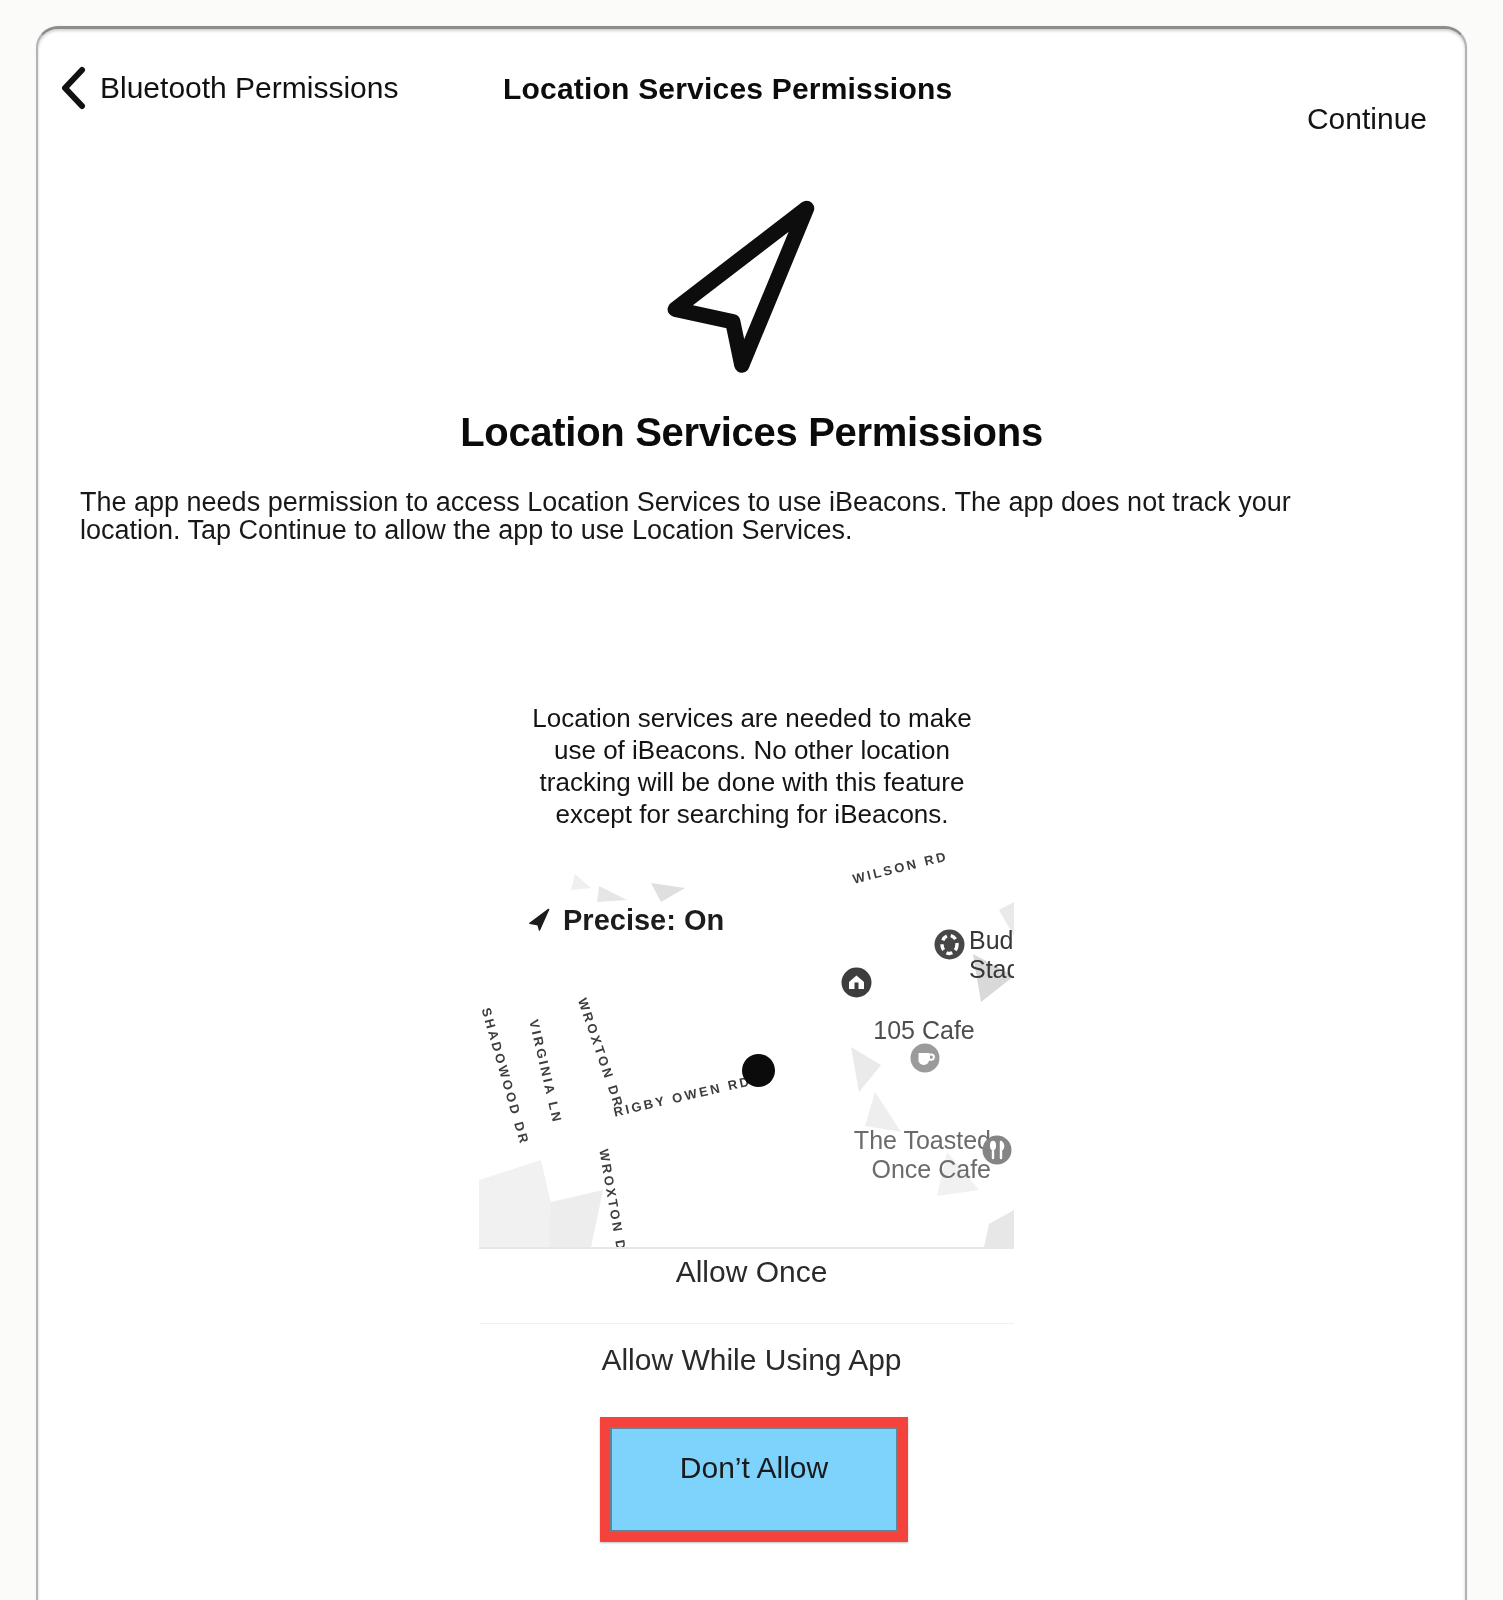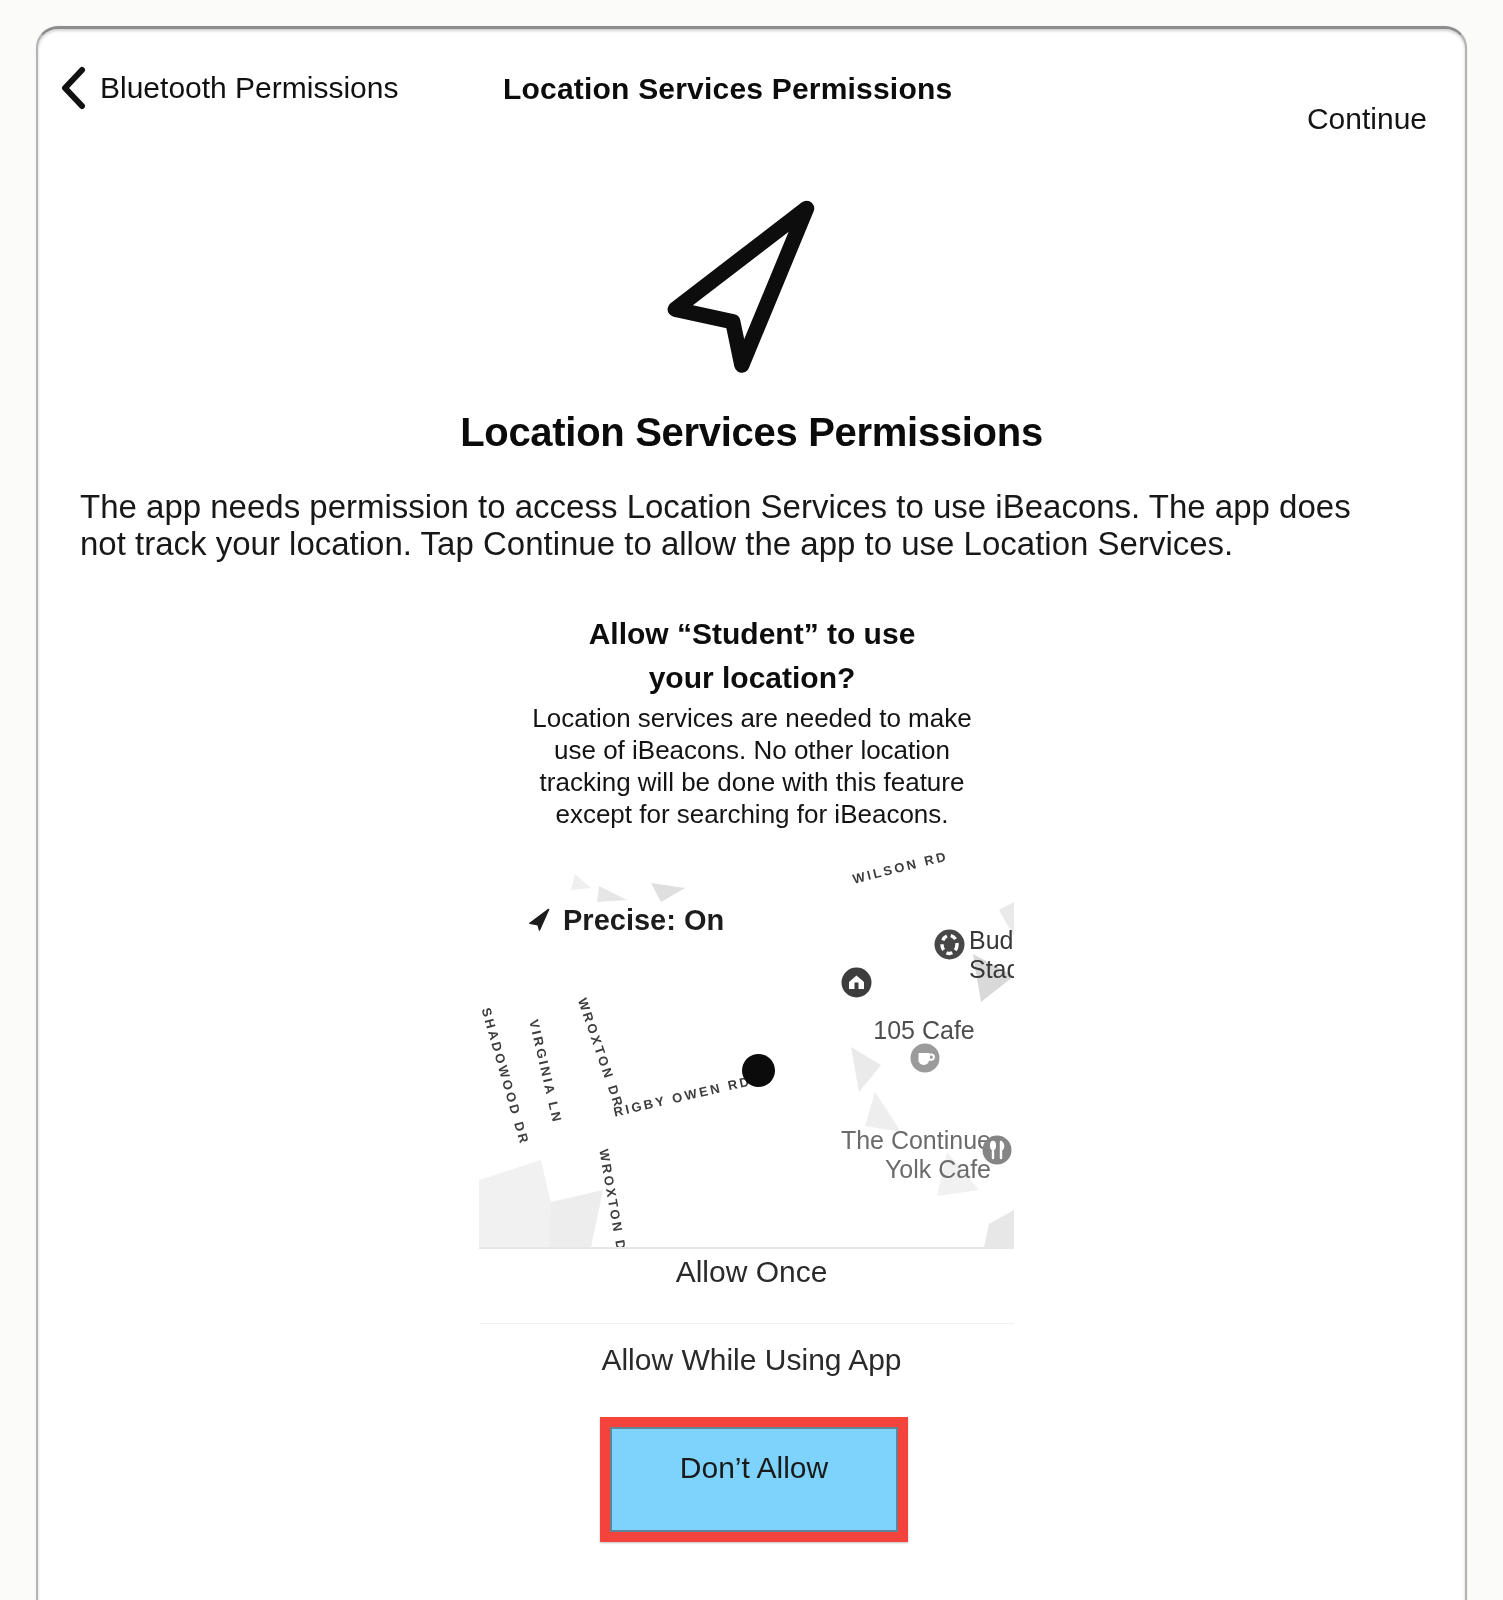--- a/index.html
+++ b/index.html
@@ -19,21 +19,21 @@
   .nav-back-label { font-size:30px; color:#111; }
   .nav-title { position:absolute; left:503px; top:72px; font-size:30px; font-weight:700; color:#0c0c0c; letter-spacing:.2px; }
   .nav-continue { position:absolute; right:76px; top:74px; font-size:30px; color:#141414; cursor:pointer;margin-top:28px; }
 
   
   .hero-arrow { position:absolute; left:650px; top:194px; }
 
   .hero-heading { position:absolute; left:0; top:410px; width:1503px; text-align:center;
                   font-size:40px; font-weight:700; letter-spacing:-.3px; color:#0b0b0b; }
   .hero-desc { position:absolute; left:80px; top:488px; width:1312px;
-               font-size:33px; line-height:37px; color:#181818; }
+               font-size:27px; line-height:28px; color:#181818; }
 
   
   .dlg-title { position:absolute; left:566px; top:612px; width:372px; text-align:center;
                font-size:30px; font-weight:700; line-height:44px; color:#0d0d0d; }
   .dlg-body  { position:absolute; left:512px; top:702px; width:480px; text-align:center;
                font-size:26px; line-height:32px; color:#141414; }
 
   
   .map { position:absolute; left:479px; top:850px; width:535px; height:397px; overflow:hidden; background:#fff; }
   .map svg.bg { position:absolute; left:0; top:0; }
@@ -94,21 +94,20 @@
 
   <div class="hero-arrow">
     <svg width="180" height="180" viewBox="0 0 100 100">
       <polygon points="87,8 14,64 46,71 51,95" fill="none" stroke="#0d0d0d" stroke-width="8.5" stroke-linejoin="round" stroke-linecap="round"></polygon>
     </svg>
   </div>
 
   <div class="hero-heading">Location Services Permissions</div>
   <div class="hero-desc">The app needs permission to access Location Services to use iBeacons. The app does not track your location. Tap Continue to allow the app to use Location Services.</div>
 
-  <div class="dlg-title">Allow “Student” to use your location?</div>
   <div class="dlg-body">Location services are needed to make use of iBeacons. No other location tracking will be done with this feature except for searching for iBeacons.</div>
 
   <div class="map">
     <svg class="bg" width="535" height="397" viewBox="0 0 535 397">
       <polygon points="120,36 148,50 118,52" fill="#e6e6e6"></polygon>
       <polygon points="172,33 206,38 182,52" fill="#dfdfdf"></polygon>
       <polygon points="96,24 112,38 92,40" fill="#efefef"></polygon>
       <polygon points="494,104 535,126 502,152" fill="#d9d9d9"></polygon>
       <polygon points="520,60 535,52 535,86" fill="#e9e9e9"></polygon>
       <polygon points="372,197 402,215 380,242" fill="#eaeaea"></polygon>
@@ -155,21 +154,21 @@
     <div class="poi cafe-i">
       <svg width="32" height="32" viewBox="0 0 32 32">
         <circle cx="16" cy="16" r="14.5" fill="#9b9b9b"></circle>
         <path d="M9.5 11 H20 V18 a5 5 0 0 1 -5 5 h-0.5 a5 5 0 0 1 -5 -5 Z" fill="#fff"></path>
         <path d="M20 12.5 h2.3 a2.6 2.6 0 0 1 0 5.2 H20 Z" fill="none" stroke="#fff" stroke-width="2"></path>
       </svg>
     </div>
 
     <div class="user-dot"></div>
 
-    <div class="place toasted">The Continue Yolk Cafe</div>
+    <div class="place toasted">The Toasted Once Cafe</div>
     <div class="poi toasted-i">
       <svg width="32" height="32" viewBox="0 0 32 32">
         <circle cx="16" cy="16" r="14.5" fill="#858585"></circle>
         <path d="M12 8 v16 M12 8 c-2.5 0 -2.5 7 0 7 M12 8 c2.5 0 2.5 7 0 7" fill="none" stroke="#fff" stroke-width="2.4" stroke-linecap="round"></path>
         <path d="M20 8 v16 M20 8 c3 2 3 6 0 8" fill="none" stroke="#fff" stroke-width="2.4" stroke-linecap="round"></path>
       </svg>
     </div>
   </div>
 
   <div class="sep1"></div>

